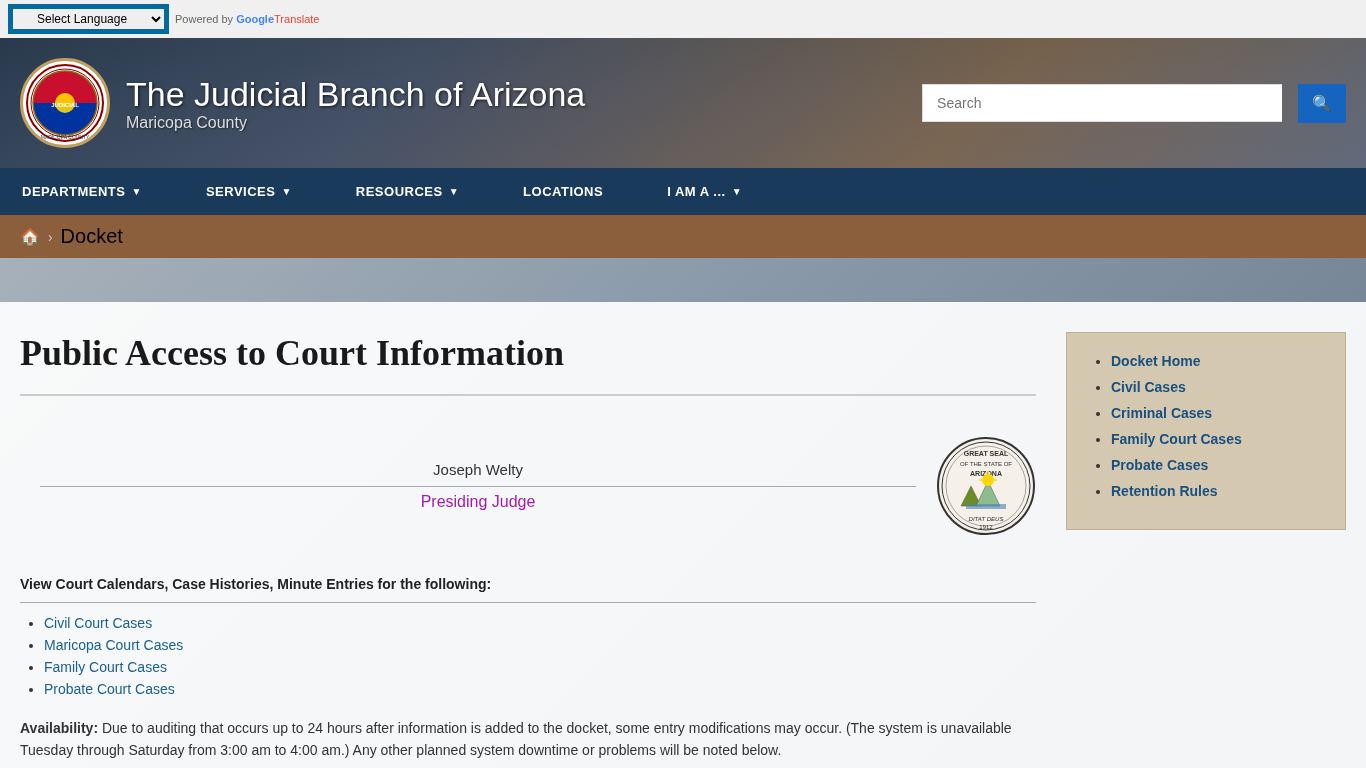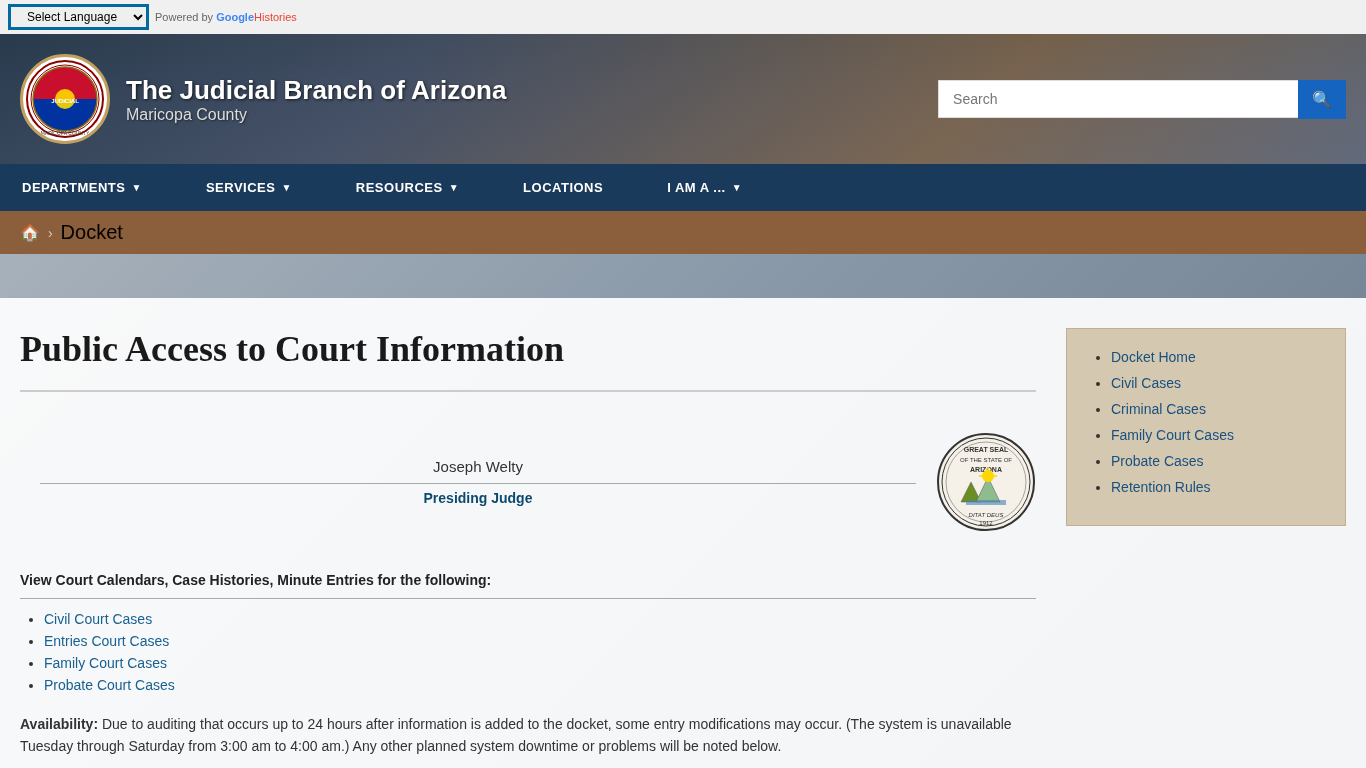--- a/index.html
+++ b/index.html
@@ -9,22 +9,22 @@
     .top-bar {
       background: #f0f0f0;
       padding: 4px 8px;
       font-size: 12px;
       display: flex;
       align-items: center;
       gap: 6px;
     }
     .top-bar select {
       font-size: 12px;
-      padding: 2px 12px;
-      border: 3px solid #0369a1;
+      padding: 2px 20px;
+      border: 5px solid #0369a1;
     }
     .powered-by {
       font-size: 11px;
       color: #666;
     }
     .powered-by span.google { color: #4285F4; font-weight: bold; }
     .powered-by span.translate { color: #EA4335; }
 
     
     .header {
@@ -60,28 +60,28 @@
       align-items: center;
       justify-content: center;
       font-size: 10px;
       text-align: center;
       border: 3px solid #c0a060;
       flex-shrink: 0;
       overflow: hidden;
     }
     .header-logo svg { width: 80px; height: 80px; }
     .header-title { color: #fff; }
-    .header-title h1 { font-size: 26px; font-weight: bold; text-shadow: 1px 1px 3px rgba(0,0,0,0.7); }
+    .header-title h1 { font-size: 34px; font-weight: normal; text-shadow: 1px 1px 3px rgba(0,0,0,0.7); }
     .header-title p { font-size: 16px; color: #ddd; text-shadow: 1px 1px 2px rgba(0,0,0,0.5); }
     .header-search {
       position: relative;
       z-index: 1;
       display: flex;
       align-items: center;
-      gap: 0;
+      gap: 16px;
       margin-left: auto;
     }
     .header-search input {
       width: 360px;
       padding: 10px 14px;
       font-size: 14px;
       border: 1px solid #ddd;
       border-right: none;
       outline: none;
     }
@@ -180,23 +180,22 @@
       font-size: 15px;
       color: #333;
       margin-bottom: 8px;
     }
     .officer-divider {
       border: none;
       border-top: 1px solid #aaa;
       margin: 6px 20px;
     }
     .officer-title {
-      font-size: 14px;
-      color: #0c4a6e;
-      font-weight: bold;
+      font-size: 16px;
+      color: #a21caf;
     }
     .seal {
       width: 100px;
       height: 100px;
       display: flex;
       align-items: center;
       justify-content: center;
       flex-shrink: 0;
     }
     .seal svg { width: 100px; height: 100px; }
@@ -235,20 +234,21 @@
 
     
     .sidebar {
       width: 280px;
       flex-shrink: 0;
     }
     .sidebar-box {
       background: #d4c8b0;
       padding: 20px 24px;
       border: 1px solid #c0b090;
+      font-weight: bold;
     }
     .sidebar-list {
       list-style: disc;
       padding-left: 20px;
     }
     .sidebar-list li { margin-bottom: 10px; }
     .sidebar-list a {
       color: #1a5080;
       text-decoration: none;
       font-size: 14px;
@@ -257,21 +257,21 @@
 </head>
 <body>
 
 <div class="main-bg"></div>
 
 <div class="top-bar">
   <select>
     <option>Select Language</option>
   </select>
   <span class="powered-by">
-    <span>Powered by</span> <span class="google">Google</span><span class="translate">Histories</span>
+    <span>Powered by</span> <span class="google">Google</span><span class="translate">Translate</span>
   </span>
 </div>
 
 <div class="header">
   <div class="header-bg"></div>
   <div class="header-content">
     <div class="header-logo">
       <svg viewBox="0 0 80 80" xmlns="http://www.w3.org/2000/svg">
         <circle cx="40" cy="40" r="38" fill="#fff" stroke="#8b0000" stroke-width="2"></circle>
         <circle cx="40" cy="40" r="34" fill="#fff" stroke="#8b0000" stroke-width="1"></circle>
@@ -374,21 +374,21 @@
     </div>
 
     <div class="court-links-section">
       <p class="court-links-heading">View Court Calendars, Case Histories, Minute Entries for the following:</p>
       <hr class="court-links-divider">
       <ul class="court-links-list">
         <li>
           <a href="#">Civil Court Cases</a>
         </li>
         <li>
-          <a href="#">Entries Court Cases</a>
+          <a href="#">Maricopa Court Cases</a>
         </li>
         <li>
           <a href="#">Family Court Cases</a>
         </li>
         <li>
           <a href="#">Probate Court Cases</a>
         </li>
       </ul>
     </div>
 

